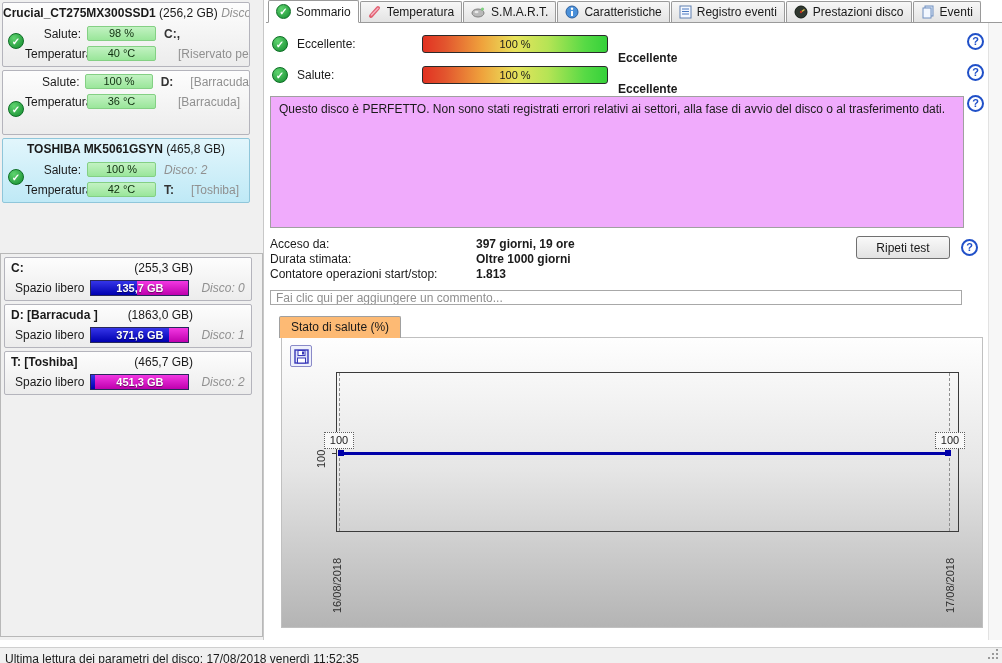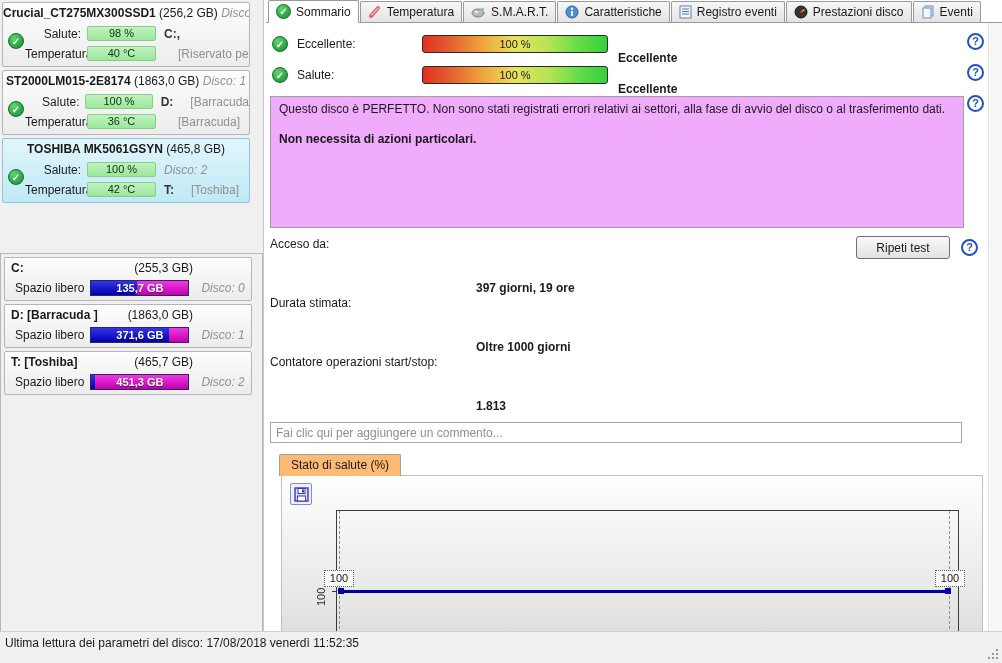--- a/index.html
+++ b/index.html
@@ -66,27 +66,27 @@
   .help-ico { position:absolute; width:17px; height:17px; border-radius:50%; border:2px solid #2050c8;
     background:#fff; color:#2050c8; font-weight:bold; font-size:11px; line-height:13px; text-align:center; }
 
   #message-box { margin:11px 38px 0 4px; min-height:132px; padding:5px 8px;
     background:#f0abfc; border:1px solid #a0a0a0; line-height:15px; }
   #message-box .bold-line { font-weight:bold; margin-top:15px; }
 
   #info-block { margin:9px 0 0 4px; }
   .info-row { display:flex; line-height:15px; }
   .info-row .ilbl { width:206px; }
-  .info-row .ival { font-weight:bold;margin-top:44px; }
+  .info-row .ival { font-weight:bold; }
 
   #retest-btn { position:absolute; right:52px; top:236px; width:94px; height:23px;
     background:linear-gradient(#f9f9f9,#e2e2e2); border:1px solid #707070; border-radius:3px;
     font-family:"Liberation Sans",sans-serif; font-size:12px; color:#1a1a1a; }
 
-  #comment-input { display:block; margin:8px 0 0 4px; width:692px; height:21px;
+  #comment-input { display:block; margin:8px 0 0 4px; width:692px; height:15px;
     border:1px solid #a8a8a8; padding:0 5px; font-family:"Liberation Sans",sans-serif; font-size:12px; color:#303030; }
   #comment-input::placeholder { color:#8f8f8f; }
 
   
   #chart-tab { position:relative; display:inline-block; margin:10px 0 0 13px; padding:3px 11px 4px 11px;
     background:#fdba74; border:1px solid #a0a0a0; border-bottom:none; border-radius:2px 2px 0 0; z-index:2; top:1px; }
   #chart-area { position:relative; margin-left:15px; width:702px; height:291px;
     border:1px solid #c0c0c0; background:linear-gradient(180deg,#fefefe 0%,#e6e6e6 45%,#b4b4b4 100%); }
   #save-btn { position:absolute; left:8px; top:7px; width:22px; height:22px;
     border:1px solid #8a8ac8; background:#eef0fb; border-radius:2px;
@@ -95,21 +95,21 @@
   .dash-v { position:absolute; top:0; bottom:0; width:0; border-left:1px dashed #8f8f8f; }
   #health-line { position:absolute; left:2px; right:8px; top:79px; height:3px; background:#0000a8; }
   .endpoint { position:absolute; width:6px; height:6px; background:#0000a8; top:-2px; }
   .pt-label { position:absolute; width:30px; height:17px; border:1px dotted #606060; background:#f8f8f8;
     font-size:11px; line-height:15px; text-align:center; color:#1a1a1a; }
   .vtext { writing-mode:vertical-rl; transform:rotate(180deg); font-size:11px; color:#303030;
     white-space:nowrap; position:absolute; }
   #ytick-mark { position:absolute; left:-5px; top:80px; width:5px; height:1px; background:#3a3a3a; }
 
   
-  #statusbar { position:absolute; left:0; bottom:0; width:1002px; height:32px;
+  #statusbar { position:absolute; left:0; bottom:0; width:1002px; height:16px;
     background:#f0f0f0; border-top:1px solid #cfcfcf; line-height:22px; padding-left:5px; }
   .grip span { position:absolute; width:2px; height:2px; background:#999; }
 
   svg { shape-rendering:geometricPrecision; }
 </style>
 </head>
 <body>
 
 <div id="sidebar">
 
@@ -126,25 +126,20 @@
       <span class="right-txt rb">C:,</span>
     </div>
     <div class="disk-row">
       <span class="lbl">Temperatura:</span>
       <span class="green-bar">40 °C</span>
       <span class="right-txt rg">[Riservato pe</span>
     </div>
   </div>
 
   <div class="disk-panel">
-    <div class="disk-title">
-      <span class="t-name">ST2000LM015-2E8174</span>
-      <span>(1863,0 GB)</span>
-      <span class="t-disco">Disco: 1</span>
-    </div>
     <span class="status-ico ok-circle">✓</span>
     <div class="disk-row">
       <span class="lbl">Salute:</span>
       <span class="green-bar">100 %</span>
       <span class="right-txt rb">D:</span>
       <span class="right-txt rg" style="margin-left:3px">[Barracuda</span>
     </div>
     <div class="disk-row">
       <span class="lbl">Temperatura:</span>
       <span class="green-bar">36 °C</span>
@@ -286,21 +281,20 @@
 
   <div class="hrow">
     <span class="ok-circle">✓</span>
     <span class="hlbl">Salute:</span>
     <span class="grad-bar">100 %</span>
     <span class="rating">Eccellente</span>
   </div>
 
   <div id="message-box">
     <p>Questo disco è PERFETTO. Non sono stati registrati errori relativi ai settori, alla fase di avvio del disco o al trasferimento dati.</p>
-    <p class="bold-line">Non necessita di azioni particolari.</p>
   </div>
 
   <div id="info-block">
     <div class="info-row">
       <span class="ilbl">Acceso da:</span>
       <span class="ival">397 giorni, 19 ore</span>
     </div>
     <div class="info-row">
       <span class="ilbl">Durata stimata:</span>
       <span class="ival">Oltre 1000 giorni</span>

